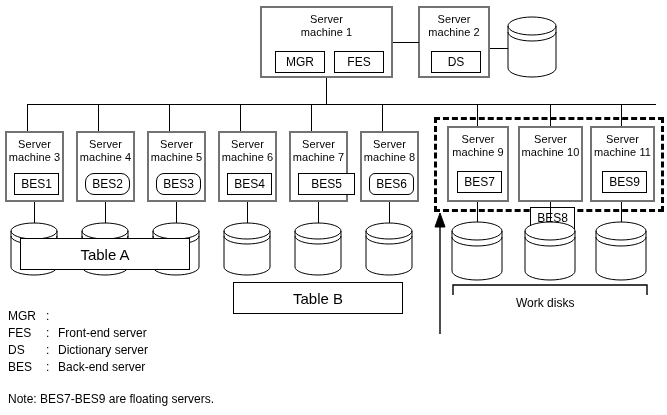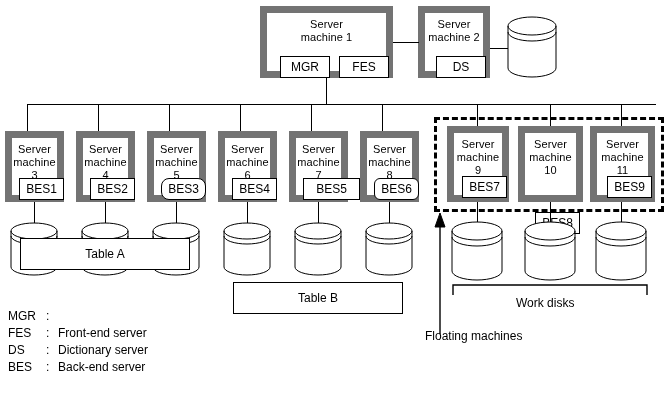--- a/index.html
+++ b/index.html
@@ -1,33 +1,33 @@
 <!DOCTYPE html>
 <html><head>
 <meta charset="utf-8">
 <style>
   html,body{margin:0;padding:0;background:#ffffff;}
   body{width:667px;height:415px;font-family:"Liberation Sans",sans-serif;color:#000;}
   #stage{position:relative;width:667px;height:415px;overflow:hidden;background:#fff;}
 
-  .mbox{position:absolute;border:7px solid #737373;background:#fff;box-sizing:border-box;}
+  .mbox{position:absolute;border:2px solid #737373;background:#fff;box-sizing:border-box;}
   .mtitle{position:absolute;left:0;right:0;top:5px;text-align:center;font-size:11px;line-height:13px;letter-spacing:.1px;}
   .mtitle span{display:block;}
   .srvbox{position:absolute;border:1px solid #000;background:#fff;box-sizing:border-box;
           display:flex;align-items:center;justify-content:center;font-size:12px;}
 
   .line{position:absolute;background:#000;}
   .hline{height:1px;}
   .vline{width:1px;}
 
   .cyl{position:absolute;}
   .cyl svg{display:block;}
 
   .tbl{position:absolute;border:1px solid #000;background:#fff;box-sizing:border-box;
-       display:flex;align-items:center;justify-content:center;font-size:12px;}
+       display:flex;align-items:center;justify-content:center;font-size:15px;}
 
   .dashbox{position:absolute;border:3px dashed #000;box-sizing:border-box;background:transparent;}
 
   .lbl{position:absolute;font-size:12px;white-space:nowrap;}
   .legend{position:absolute;font-size:12px;line-height:17px;}
   .legend .row{display:flex;}
   .legend .k{width:38px;}
   .legend .c{width:12px;}
   .note{position:absolute;font-size:12px;white-space:nowrap;}
 
@@ -84,21 +84,21 @@
     <div class="srvbox" style="left:7px;top:40px;width:45px;height:22px;">BES1</div>
   </div>
   <div class="line vline" style="left:34px;top:202px;height:22px;"></div>
 
   <div class="line vline" style="left:98px;top:104px;height:27px;"></div>
   <div class="mbox" style="left:76px;top:131px;width:59px;height:71px;">
     <div class="mtitle">
       <span>Server</span>
       <span>machine 4</span>
     </div>
-    <div class="srvbox" style="left:7px;top:40px;width:45px;height:22px;">BES2</div>
+    <div class="srvbox" style="left:7px;top:40px;width:45px;height:22px;border-radius:9px;">BES2</div>
   </div>
   <div class="line vline" style="left:105px;top:202px;height:22px;"></div>
 
   <div class="line vline" style="left:169px;top:104px;height:27px;"></div>
   <div class="mbox" style="left:147px;top:131px;width:59px;height:71px;">
     <div class="mtitle">
       <span>Server</span>
       <span>machine 5</span>
     </div>
     <div class="srvbox" style="left:7px;top:40px;width:45px;height:22px;border-radius:8px;">BES3</div>
@@ -257,21 +257,20 @@
     </svg>
   </div>
   <div class="lbl" style="left:516px;top:296px;">Work disks</div>
 
   <div class="bracket" style="left:432px;top:211px;">
     <svg width="18" height="123" viewBox="0 0 18 123">
       <path d="M8,123 L8,14" fill="none" stroke="#000" stroke-width="1.4"></path>
       <path d="M8,2 L3,16 L13,16 Z" fill="#000" stroke="#000" stroke-width="1"></path>
     </svg>
   </div>
-  <div class="lbl" style="left:425px;top:329px;">Floating machines</div>
 
   <div class="legend" style="left:8px;top:308px;">
     <div class="row">
       <span class="k">MGR</span>
       <span class="c">:</span>
     </div>
     <div class="row">
       <span class="k">FES</span>
       <span class="c">:</span>
       <span>Front-end server</span>
@@ -281,14 +280,15 @@
       <span class="c">:</span>
       <span>Dictionary server</span>
     </div>
     <div class="row">
       <span class="k">BES</span>
       <span class="c">:</span>
       <span>Back-end server</span>
     </div>
   </div>
 
+  <div class="note" style="left:8px;top:392px;">Note:  BES7-BES9 are floating servers.</div>
 
 </div>
 
 </body></html>

